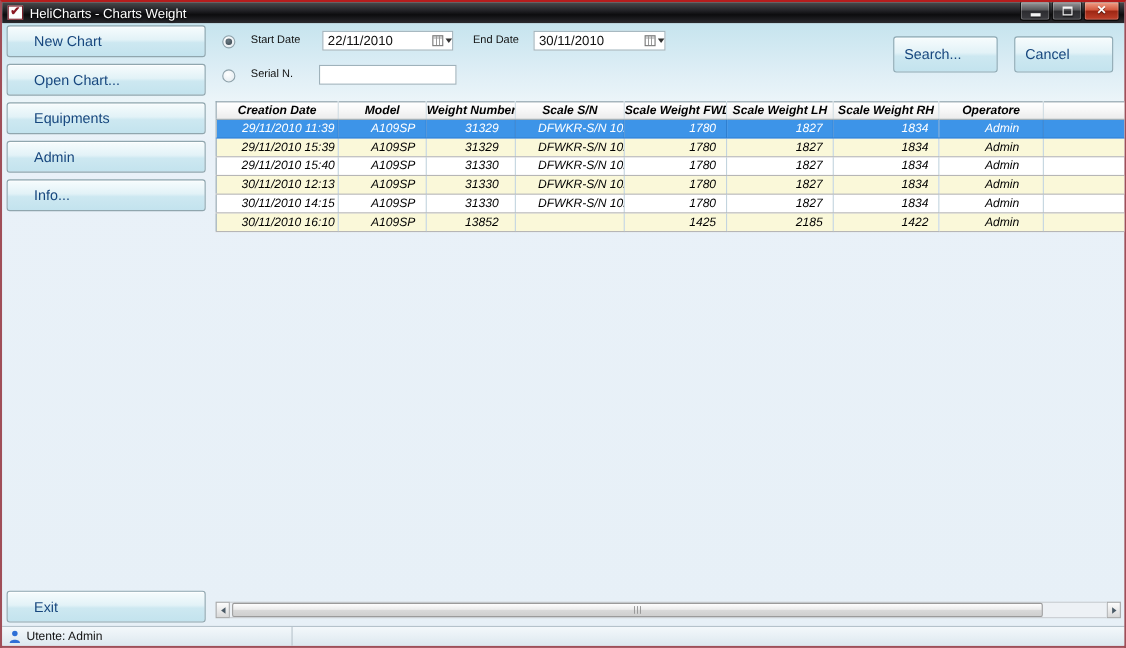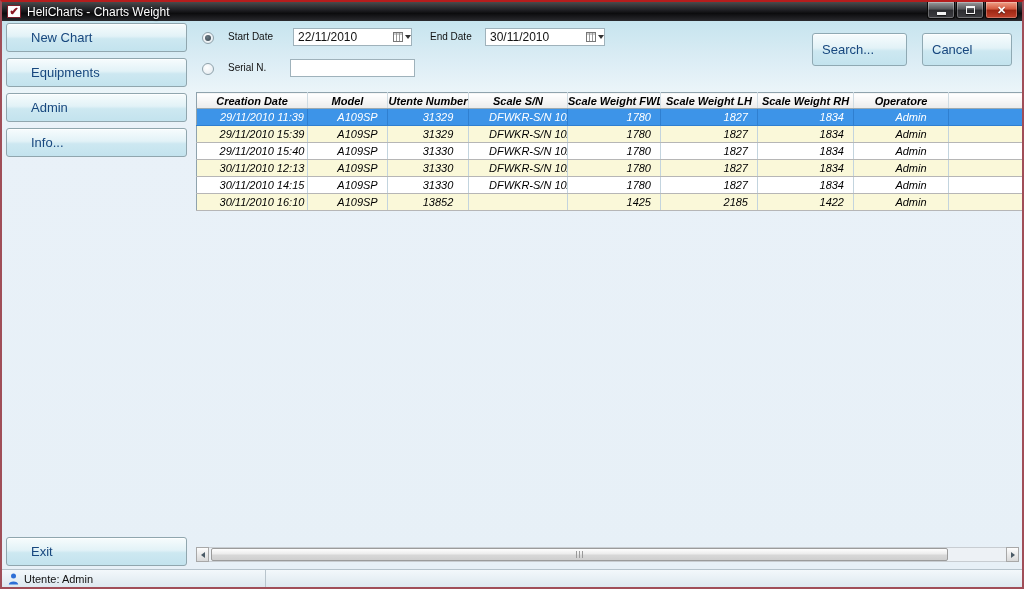--- a/index.html
+++ b/index.html
@@ -151,20 +151,21 @@
       <div class="win-btn close">
           <span class="glyph-close">✕</span>
         </div>
     </div>
   </div>
 
   <div class="app-body">
 
     <div class="sidebar">
       <div class="side-btn">New Chart</div>
+      <div class="side-btn">Open Chart...</div>
       <div class="side-btn">Equipments</div>
       <div class="side-btn">Admin</div>
       <div class="side-btn">Info...</div>
       <div class="side-spacer"></div>
       <div class="side-btn exit">Exit</div>
     </div>
 
     <div class="main">
 
       <div class="filter-panel">
@@ -206,21 +207,21 @@
             <col style="width:93px">
               <col style="width:97px">
               <col style="width:96px">
               <col style="width:95px">
               <col>
           </colgroup>
           <thead>
               <tr>
                 <th>Creation Date</th>
                 <th>Model</th>
-                <th>Utente Number</th>
+                <th>Weight Number</th>
                 <th>Scale S/N</th>
                 <th>Scale Weight FWD</th>
                 <th>Scale Weight LH</th>
                 <th>Scale Weight RH</th>
                 <th>Operatore</th>
                 <th>Note</th>
               </tr>
             </thead>
           <tbody>
               <tr class="selected">

